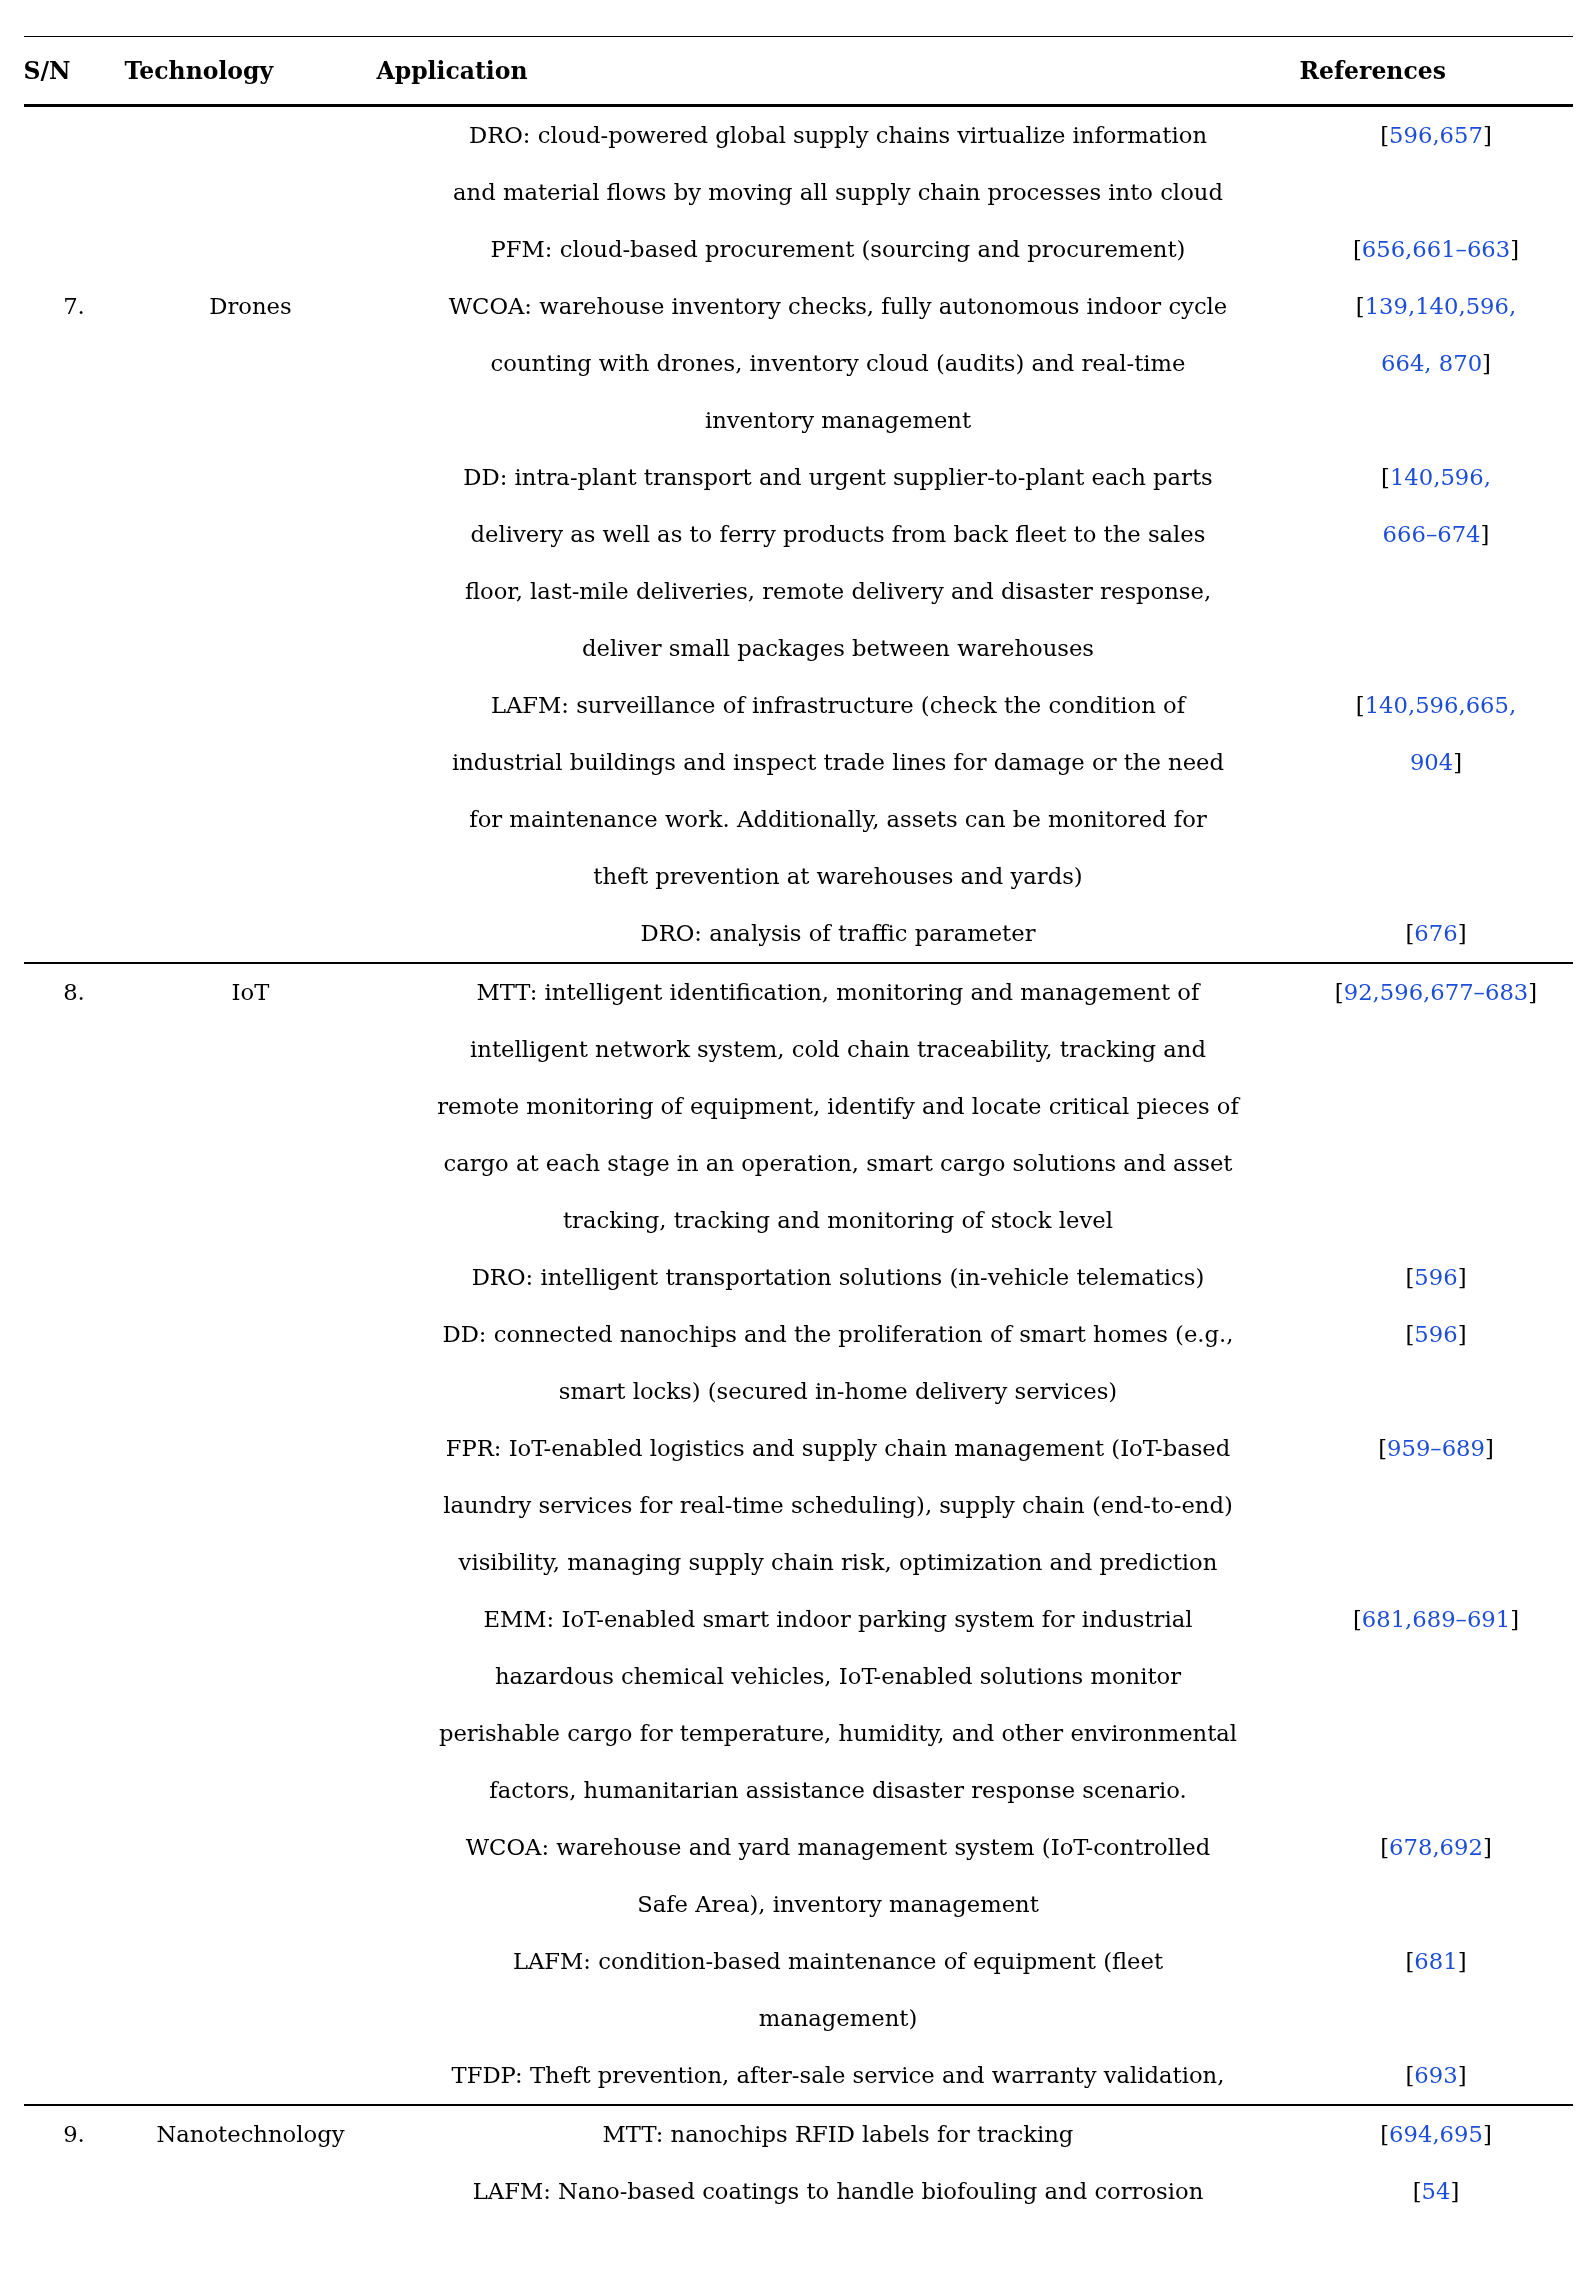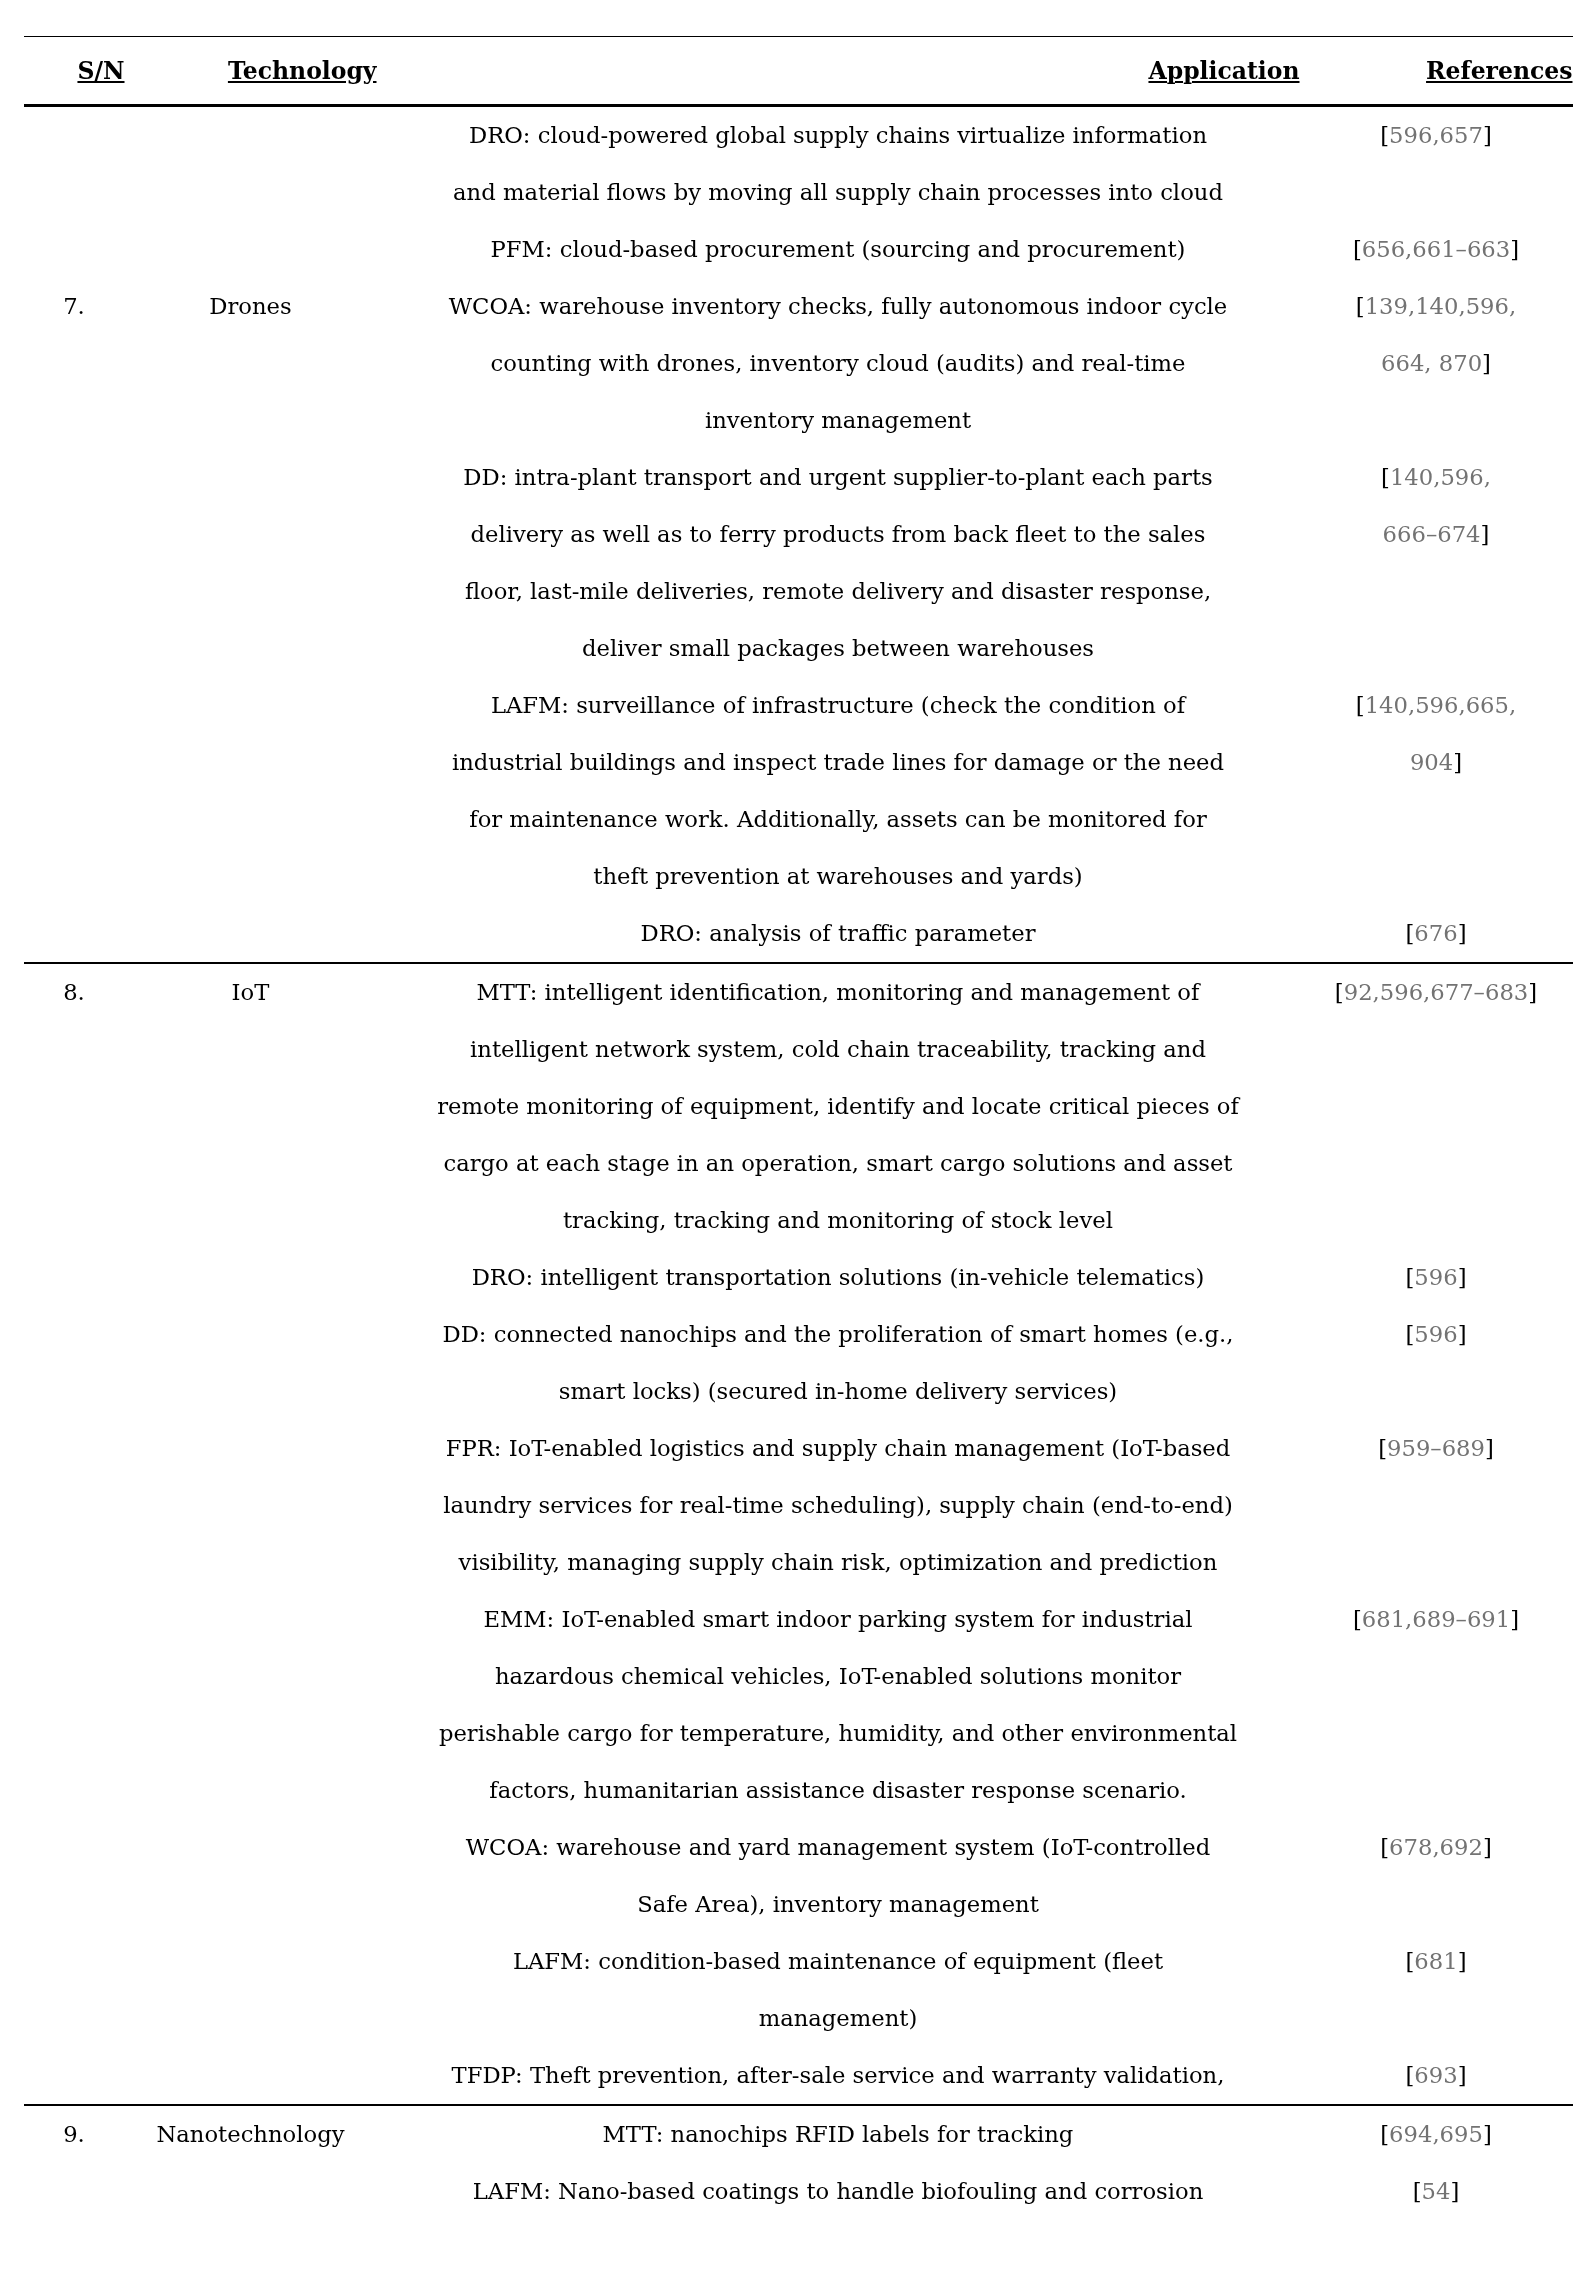--- a/index.html
+++ b/index.html
@@ -27,41 +27,40 @@
   col.c-sn   { width: 101px; }
   col.c-tech { width: 252px; }
   col.c-app  { width: 923px; }
   col.c-ref  { width: auto; }
 
   thead th {
     height: 67px;
     border-bottom: 3.4px solid #000000;
     font-weight: bold;
     font-size: 23.5px;
-    text-align: right;
+    text-align: left;
     vertical-align: middle;
     padding: 0;
-    text-decoration: underline;
   }
   tbody td {
     vertical-align: top;
     text-align: center;
     font-size: 22.7px;
     padding: 0;
   }
   tr.section-start td {
     border-top: 2.5px solid #000000;
   }
   .line {
     line-height: 57px;
     height: 57px;
     white-space: nowrap;
   }
   .ref-link {
-    color: #737373;
+    color: #1d4ed8;
     margin-top: 12px;
   }
 </style>
 </head>
 <body>
 
 <div class="page">
   <table class="tech-table">
     <colgroup>
       <col class="c-sn">

